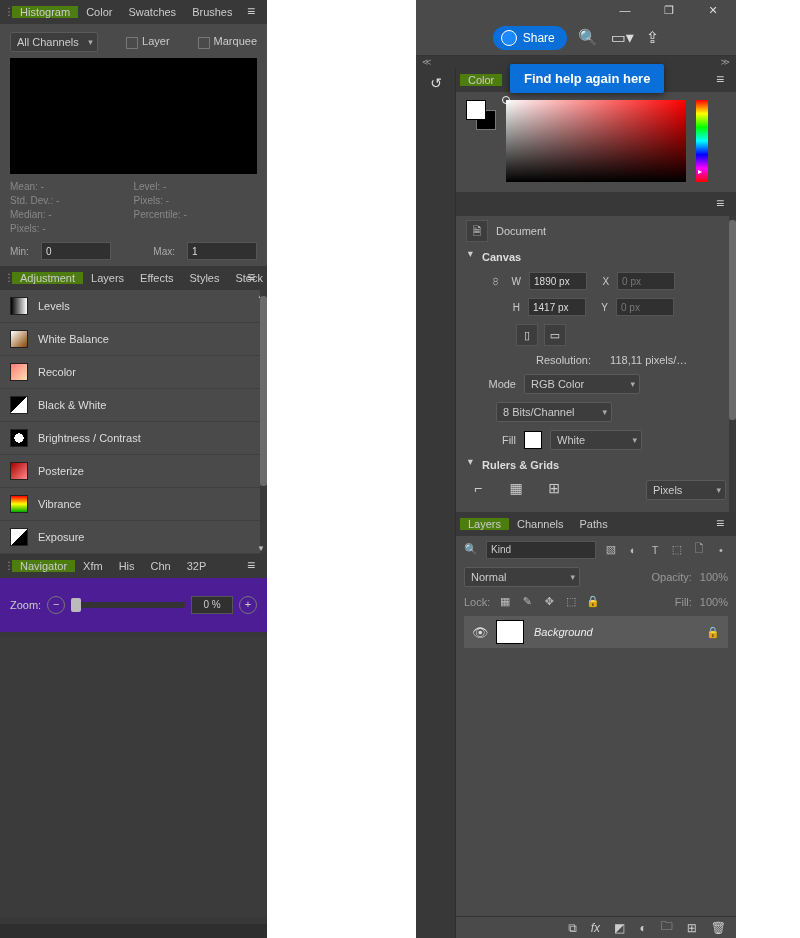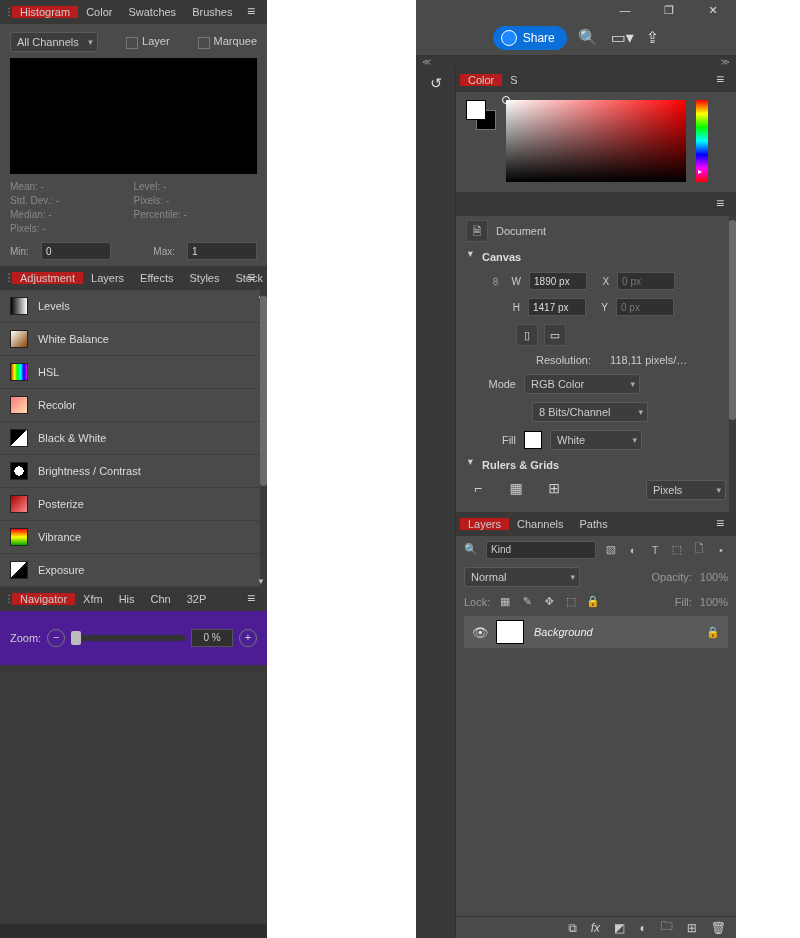--- a/index.html
+++ b/index.html
@@ -3,21 +3,21 @@
 <meta charset="utf-8">
 <style>
   * { margin:0; padding:0; box-sizing:border-box; font-family:"Segoe UI",Tahoma,sans-serif; }
   body { background:#fff; width:800px; height:938px; overflow:hidden; font-size:11px; color:#ccc; }
   .left-panel  { position:absolute; left:0;   top:0; width:267px; height:938px; background:#383838; }
   .right-panel { position:absolute; left:416px; top:0; width:320px; height:938px; background:#4a4a4a; }
 
   
   .tabbar { display:flex; align-items:center; height:24px; background:#383838; padding:0 4px; position:relative; }
   .tabbar .tab { padding:0 8px; height:24px; line-height:24px; color:#ccc; cursor:pointer; }
-  .tabbar .tab.active { background:#b91c1c; }
+  .tabbar .tab.active { background:#4d7c0f; }
   .grip { width:8px; color:#999; font-size:10px; line-height:24px; text-align:center; }
   .menu-icon { position:absolute; right:6px; top:4px; width:14px; height:14px; color:#ccc; font-size:14px; line-height:14px; cursor:pointer; }
 
   
   .hist-body { background:#4a4a4a; padding:8px 10px 6px 10px; }
   .hist-top  { display:flex; align-items:center; justify-content:space-between; margin-bottom:6px; }
   .dropdown  { background:#3d3d3d; border:1px solid #5a5a5a; height:20px; line-height:18px; padding:0 18px 0 6px; position:relative; color:#ccc; cursor:pointer; font-size:11px; border-radius:2px; display:inline-block; }
   .dropdown::after{ content:"▾"; position:absolute; right:4px; top:0; font-size:9px; color:#aaa; }
   .chk-row { display:flex; gap:28px; align-items:center; }
   .chk-box { width:12px; height:12px; border:1px solid #777; display:inline-block; margin-right:4px; vertical-align:middle; }
@@ -156,24 +156,20 @@
     <div id="adj-list">
         <div class="adj-row">
           <span class="adj-icon" style="background: linear-gradient(90deg, rgb(0, 0, 0), rgb(255, 255, 255));"></span>
           <span class="adj-label">Levels</span>
         </div>
         <div class="adj-row">
           <span class="adj-icon" style="background: linear-gradient(135deg, rgb(255, 255, 255), rgb(136, 68, 0));"></span>
           <span class="adj-label">White Balance</span>
         </div>
         <div class="adj-row">
-          <span class="adj-icon" style="background: linear-gradient(90deg, rgb(255, 0, 0), rgb(255, 255, 0), rgb(0, 255, 0), rgb(0, 255, 255), rgb(0, 0, 255), rgb(255, 0, 255));"></span>
-          <span class="adj-label">HSL</span>
-        </div>
-        <div class="adj-row">
           <span class="adj-icon" style="background: linear-gradient(135deg, rgb(255, 122, 122), rgb(255, 224, 176));"></span>
           <span class="adj-label">Recolor</span>
         </div>
         <div class="adj-row">
           <span class="adj-icon" style="background: linear-gradient(135deg, rgb(0, 0, 0) 50%, rgb(255, 255, 255) 50%);"></span>
           <span class="adj-label">Black &amp; White</span>
         </div>
         <div class="adj-row">
           <span class="adj-icon" style="background: radial-gradient(circle, rgb(255, 255, 255) 40%, rgb(0, 0, 0) 42%);"></span>
           <span class="adj-label">Brightness / Contrast</span>
@@ -243,20 +239,21 @@
 
   <div class="vstrip">
     <div class="vstrip-item">↺</div>
   </div>
 
   <div class="right-content">
 
     <div class="tabbar" style="position:relative;">
       <div id="color-tabs"><span class="tab active">Color</span><span class="tab">S</span></div>
       <span class="menu-icon">≡</span>
+      <div class="tooltip-bubble">Find help again here</div>
     </div>
     <div class="color-body">
       <div class="fg-bg">
         <div class="fg-sw"></div>
         <div class="bg-sw"></div>
       </div>
       <div class="sat-field">
           <div class="sat-cursor"></div>
         </div>
       <div style="position:relative">
@@ -295,21 +292,21 @@
         <span class="icon-btn-sq">▭</span>
       </div>
       <div class="prop-row" style="padding-left:80px;">
         <span>Resolution:</span>&nbsp;
         <span>118,11 pixels/…</span>
       </div>
       <div class="prop-row" style="padding-left:30px;">
         <span style="width:30px;text-align:right;">Mode</span>
         <span class="dropdown wide">RGB Color</span>
       </div>
-      <div class="prop-row" style="padding-left:76px;">
+      <div class="prop-row" style="padding-left:40px;">
         <span class="dropdown wide">8 Bits/Channel</span>
       </div>
       <div class="prop-row" style="padding-left:30px;">
         <span style="width:30px;text-align:right;">Fill</span>
         <span class="mini-sw"></span>
         <span class="dropdown" style="width:92px;">White</span>
       </div>
       <div class="section-hdr">
           <span class="disclosure">▸</span>
           <span>Rulers &amp; Grids</span>

